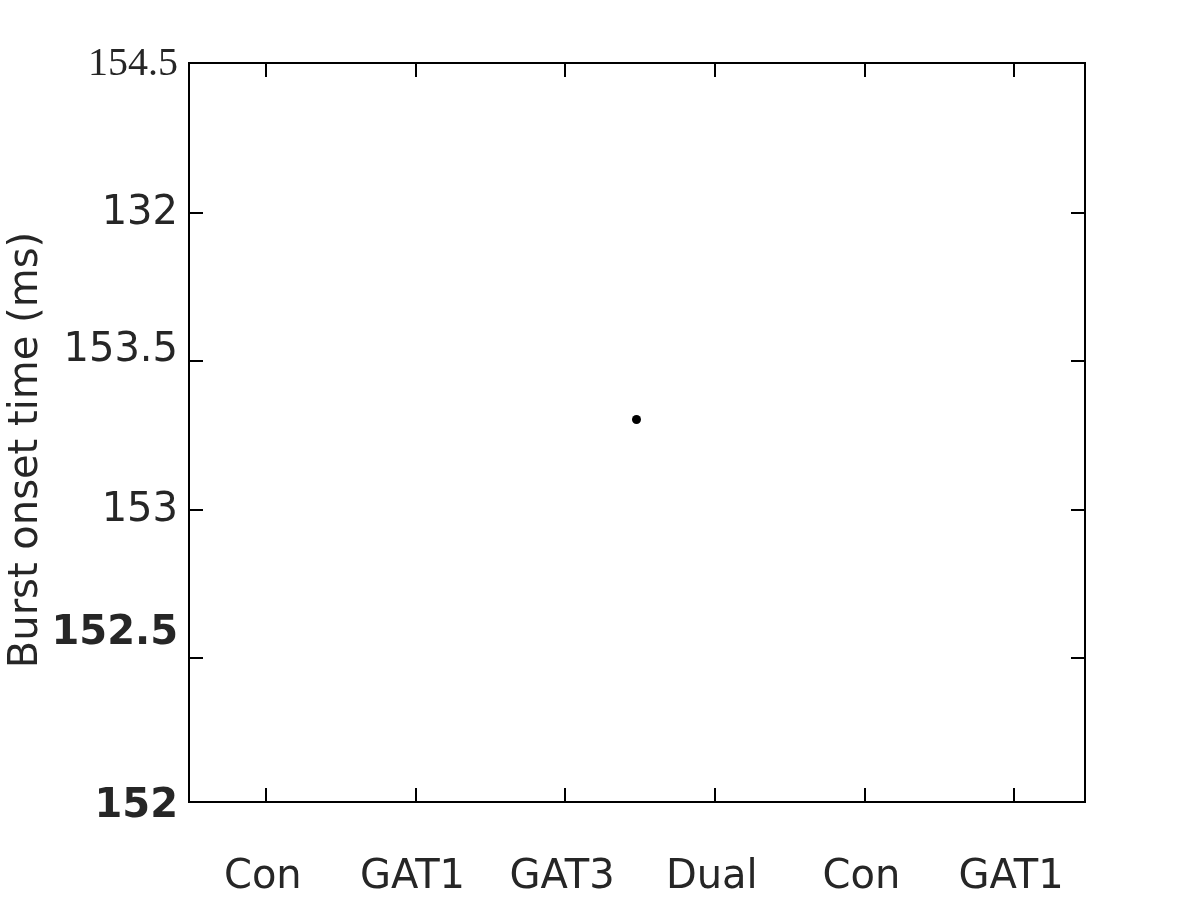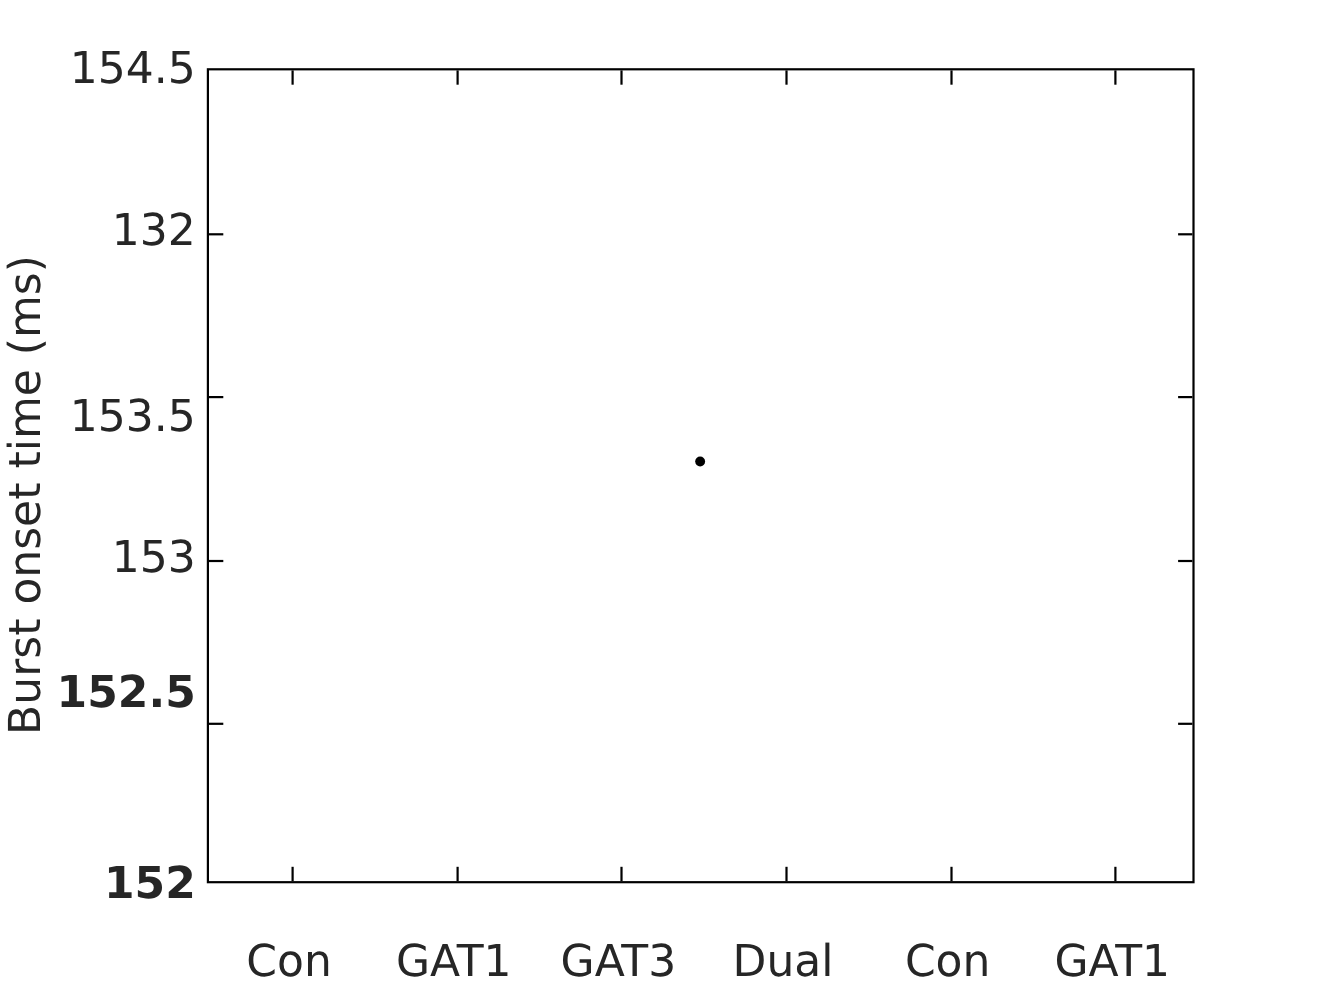--- a/index.html
+++ b/index.html
@@ -108,23 +108,23 @@
 <div id="figure">
 
   <div id="ylabel">
     <span>Burst onset time (ms)</span>
   </div>
 
   <div id="ytick-labels">
       <div class="ytick-label" style="top: 803px; font-weight: bold;">152</div>
       <div class="ytick-label" style="top: 630px; font-weight: bold;">152.5</div>
       <div class="ytick-label" style="top: 506.6px; text-align: center;">153</div>
-      <div class="ytick-label" style="top: 379px; margin-left: 16px;">153.5</div>
+      <div class="ytick-label" style="top: 347px; margin-left: 16px;">153.5</div>
       <div class="ytick-label" style="top: 210.2px;">132</div>
-      <div class="ytick-label" style="top: 62px;">154.5</div>
+      <div class="ytick-label" style="top: 62px; font-family: Liberation Serif, serif;">154.5</div>
     </div>
 
   <div id="xtick-labels">
       <div class="xtick-label" style="left: 262.833px;">Con</div>
       <div class="xtick-label" style="left: 412.5px;">GAT1</div>
       <div class="xtick-label" style="left: 562.167px;">GAT3</div>
       <div class="xtick-label" style="left: 711.833px;">Dual</div>
       <div class="xtick-label" style="left: 861.5px;">Con</div>
       <div class="xtick-label" style="left: 1011.17px;">GAT1</div>
     </div>

